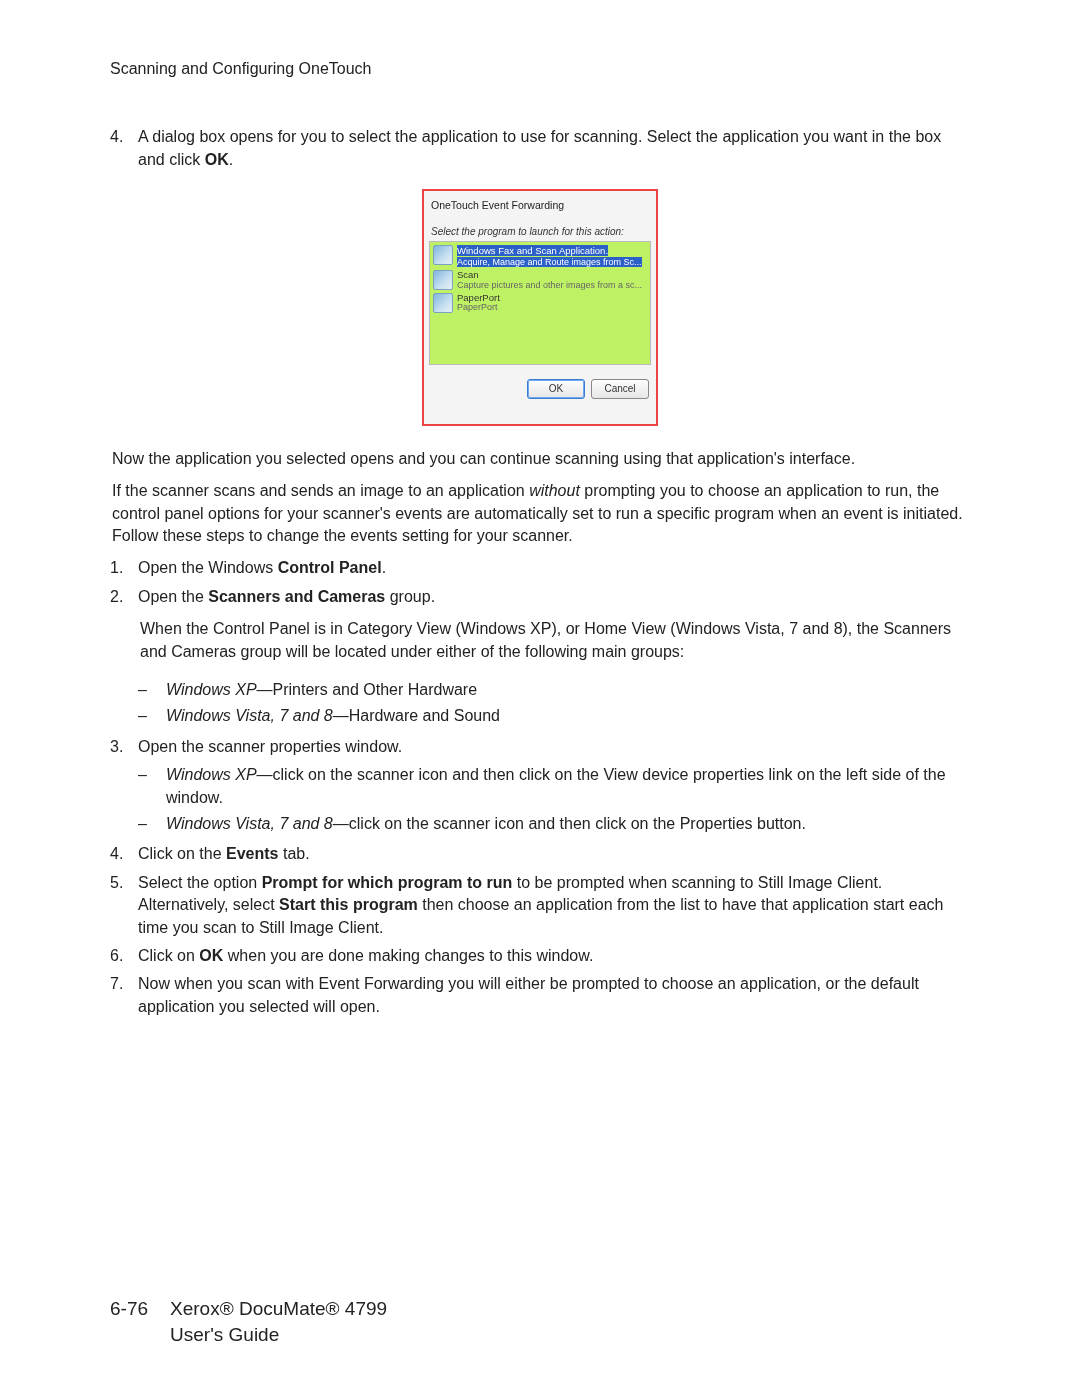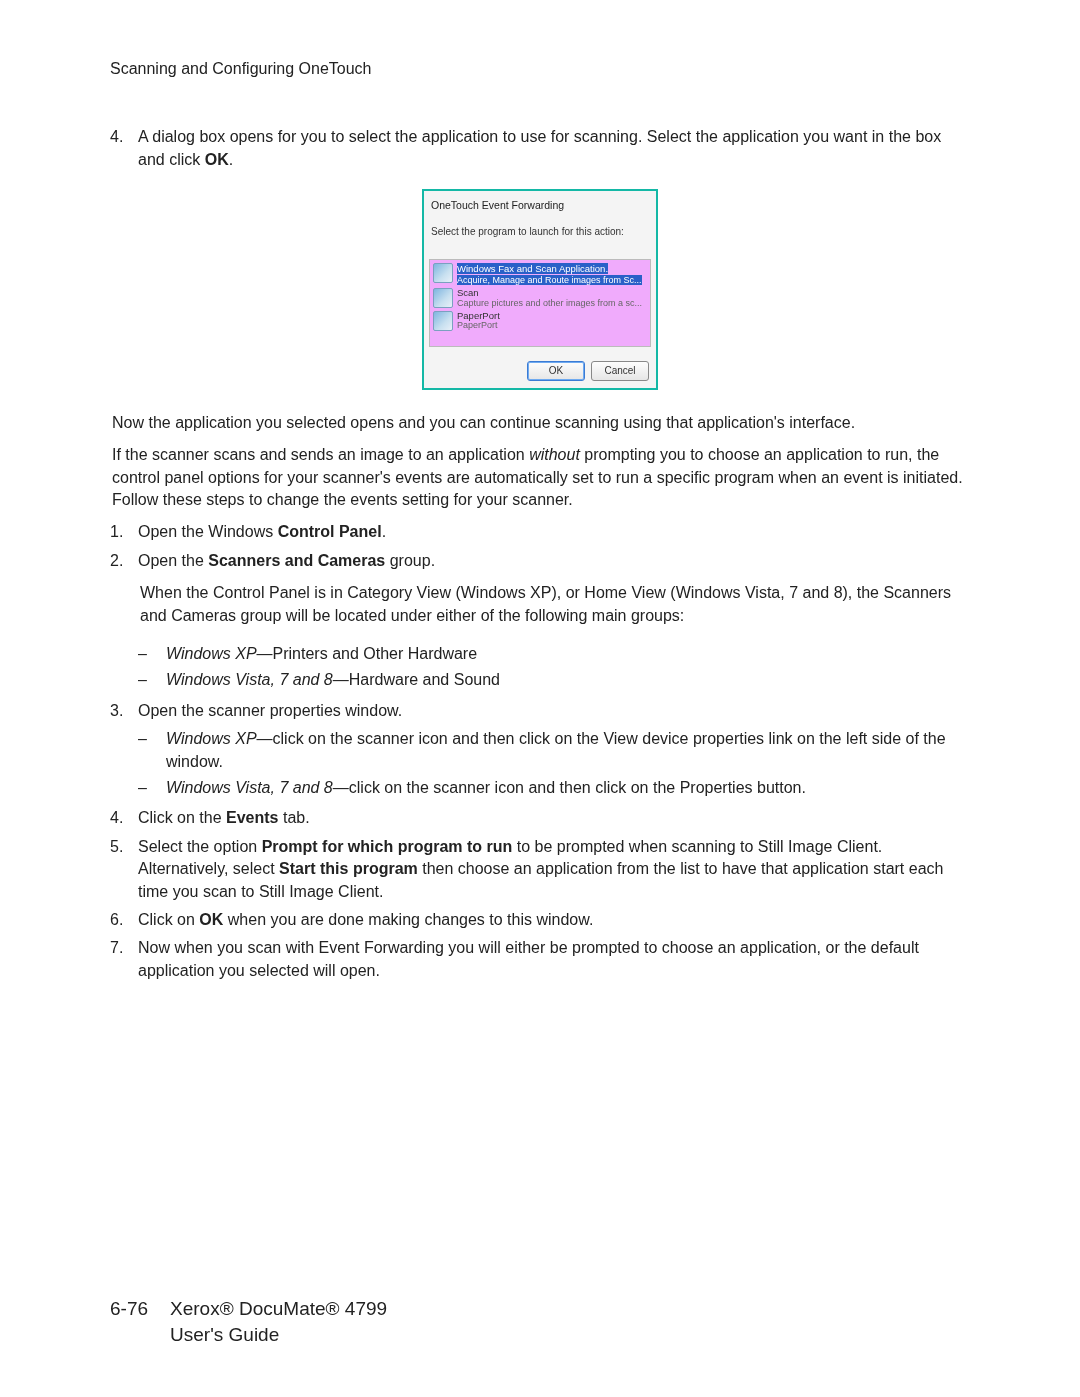--- a/index.html
+++ b/index.html
@@ -35,42 +35,43 @@
   }
   .bold { font-weight: 700; }
   .italic { font-style: italic; }
   .dialog-wrap {
     display: flex;
     justify-content: center;
     margin: 18px 0 22px 0;
   }
   .dialog {
     width: 236px;
-    border: 2px solid #14b8a6;
+    border: 2px solid #ef4444;
     background: #f4f4f4;
     font-family: Tahoma, "Segoe UI", sans-serif;
     font-size: 10px;
     color: #333;
-    padding: 5px 5px 7px 5px;
+    padding: 5px 5px 25px 5px;
     box-sizing: border-box;
   }
   .dialog-title {
     font-size: 10.5px;
     margin: 2px 0 12px 2px;
     color: #222;
   }
   .dialog-prompt {
     font-size: 10px;
-    margin: 0 0 20px 2px;
+    margin: 0 0 2px 2px;
     color: #333;
+    font-style: italic;
   }
   .listbox {
     border: 1px solid #bbb;
-    background: #f0abfc;
-    height: 88px;
+    background: #bef264;
+    height: 124px;
     padding: 2px;
     box-sizing: border-box;
     margin-bottom: 14px;
   }
   .list-item {
     display: flex;
     align-items: flex-start;
     gap: 4px;
     padding: 1px 1px;
   }

